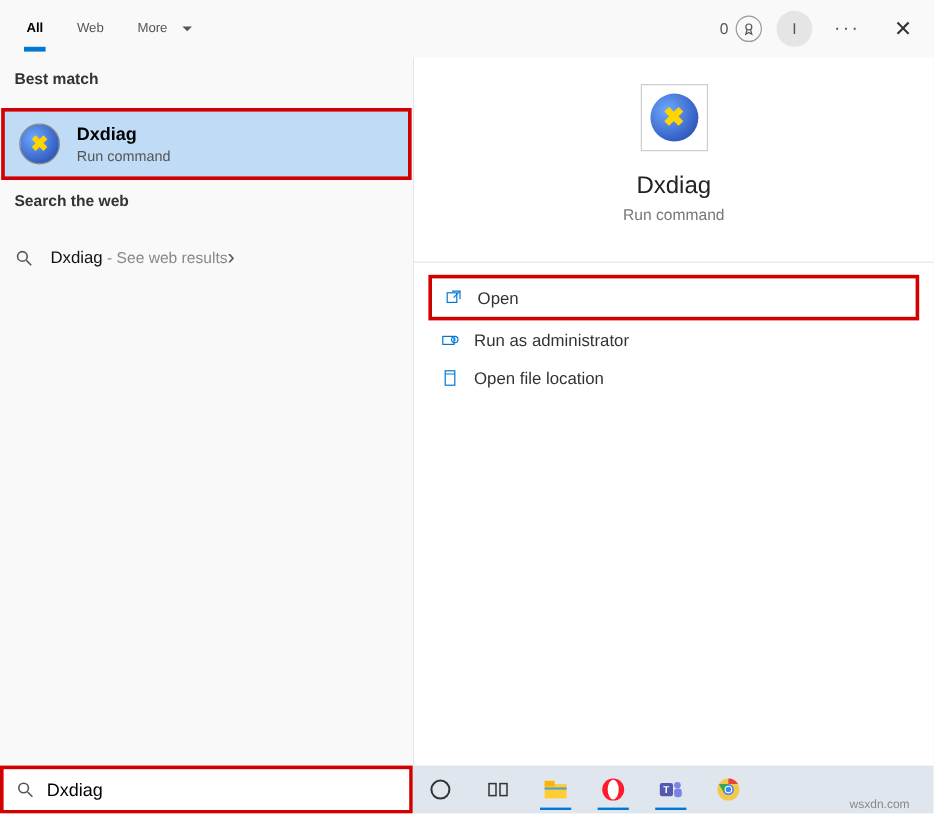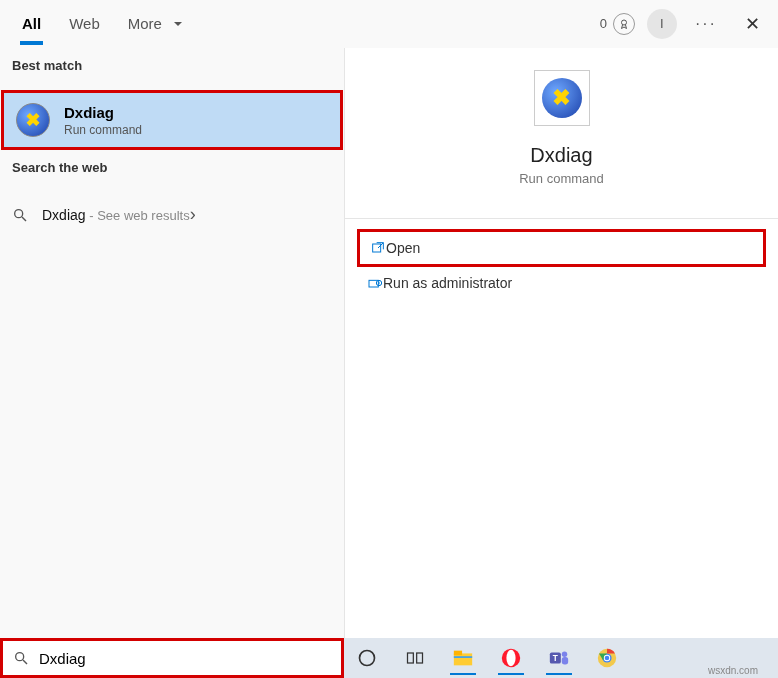--- a/index.html
+++ b/index.html
@@ -1,20 +1,20 @@
 <!DOCTYPE html>
 <html><head>
   <meta charset="utf-8">
   <style>
     * { box-sizing: border-box; margin: 0; padding: 0; font-family: "Segoe UI", Arial, sans-serif; }
     body { width: 778px; height: 678px; background: #f9f9f9; position: relative; overflow: hidden; }
     
     .topbar { display: flex; align-items: center; height: 48px; background: #f9f9f9; padding: 0 8px; border-bottom: 1px solid transparent; }
     .tablist { display: flex; align-items: center; gap: 0; }
-    .tab { padding: 12px 14px; font-size: 15px; color: #555; cursor: pointer; position: relative; }
+    .tab { padding: 12px 14px; font-size: 11px; color: #555; cursor: pointer; position: relative; }
     .tab.active { font-weight: 600; color: #000; }
     .tab.active::after { content: ""; position: absolute; left: 12px; right: 12px; bottom: -1px; height: 4px; background: #0078d4; }
     .more-tab { display: flex; align-items: center; gap: 12px; }
     .chev-down { display:inline-block; border: 4px solid transparent; border-top-color: #555; margin-top:4px; }
     
     .tb-right { margin-left: auto; display: flex; align-items: center; gap: 12px; }
     .score { display:flex; align-items:center; gap:6px; font-size:13px; color:#555; }
     .medal { width:22px; height:22px; border:1px solid #999; border-radius:50%; display:flex; align-items:center; justify-content:center; font-size:10px; }
     .avatar { width:30px; height:30px; border-radius:50%; background:#e5e5e5; display:flex; align-items:center; justify-content:center; font-size:13px; color:#555; }
     .dots { letter-spacing:2px; color:#555; font-size:16px; padding:0 6px; cursor:pointer; }
@@ -40,21 +40,21 @@
     .chev-right { font-size:18px; color:#555; padding-right:10px; }
     
     .details-head { display:flex; flex-direction:column; align-items:center; padding: 22px 0 16px; }
     .big-icon { width:56px; height:56px; border:1px solid #ccc; display:flex; align-items:center; justify-content:center; }
     .big-icon-inner { width:40px; height:40px; border-radius:50%; background: radial-gradient(circle at 35% 35%, #6ea8ff, #1a3fa8); display:flex; align-items:center; justify-content:center; font-weight:900; font-size:22px; color:#ffd400; }
     .details-title { font-size:20px; margin-top:18px; color:#222; }
     .details-sub { font-size:13px; color:#777; margin-top:4px; }
     .hr { height:1px; background:#e5e5e5; margin: 16px 0 4px; }
     
     .action-list { padding: 6px 12px; }
-    .action { display:flex; gap:0; padding: 8px 10px; font-size:14px; color:#333; cursor:pointer; }
+    .action { display:flex; gap:12px; padding: 8px 10px; font-size:14px; color:#333; cursor:pointer; }
     .action.highlight { border:3px solid #d30000; }
     .act-icon { width:16px; height:16px; display:flex; align-items:center; justify-content:center; color:#0078d4; }
     .act-icon svg { width:16px; height:16px; stroke:#0078d4; fill:none; stroke-width:1.5; }
     
     .bottom-area { position:absolute; bottom:0; left:0; right:0; height:40px; display:flex; }
     .search-box { width:344px; height:40px; background:#fff; border:3px solid #d30000; display:flex; align-items:center; padding:0 10px; }
     .search-box svg { width:16px; height:16px; stroke:#555; margin-right:10px; }
     .search-input { border:none; outline:none; font-size:15px; flex:1; background:transparent; }
     
     .taskbar { flex:1; height:40px; background:#dfe6ee; display:flex; align-items:center; padding:0 6px; gap:14px; position:relative; }
@@ -140,20 +140,29 @@
       <div class="action">
         <span class="act-icon">
           <svg viewBox="0 0 24 24">
               <rect x="3" y="8" width="14" height="10"></rect>
               <circle cx="18" cy="12" r="4"></circle>
               <path d="M18 10v4"></path>
             </svg>
         </span>
         <span>Run as administrator</span>
       </div>
+      <div class="action">
+        <span class="act-icon">
+          <svg viewBox="0 0 24 24">
+              <rect x="6" y="3" width="12" height="18"></rect>
+              <line x1="6" y1="7" x2="18" y2="7"></line>
+            </svg>
+        </span>
+        <span>Open file location</span>
+      </div>
     </div>
   </div>
 </div>
 
 <div class="bottom-area">
   <div class="search-box">
     <svg viewBox="0 0 24 24" fill="none" stroke-width="2">
         <circle cx="10" cy="10" r="6"></circle>
         <line x1="15" y1="15" x2="21" y2="21"></line>
       </svg>

